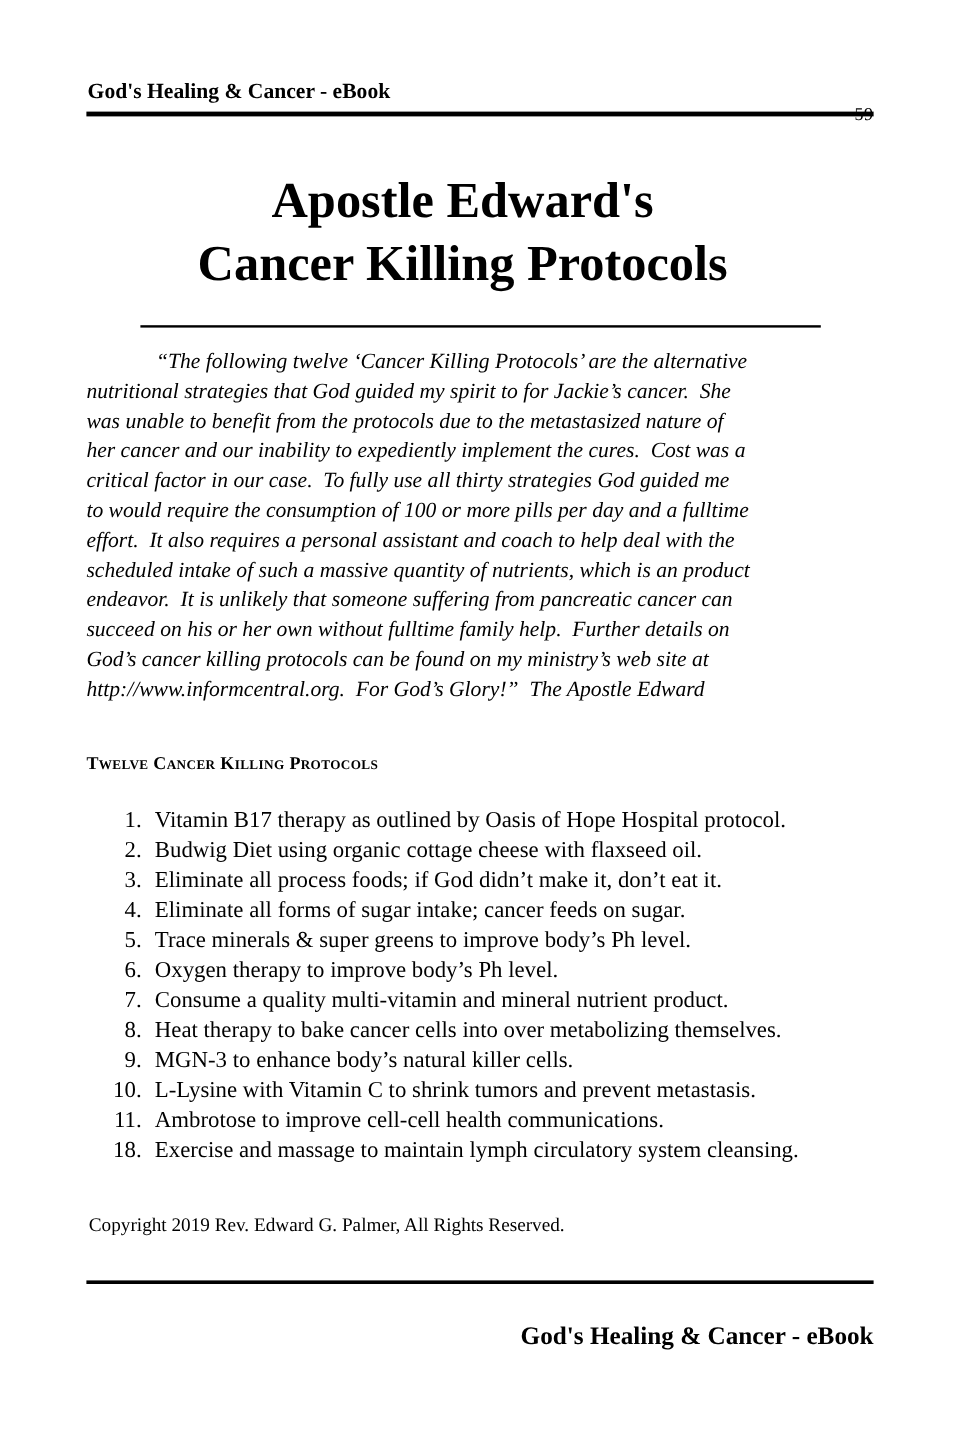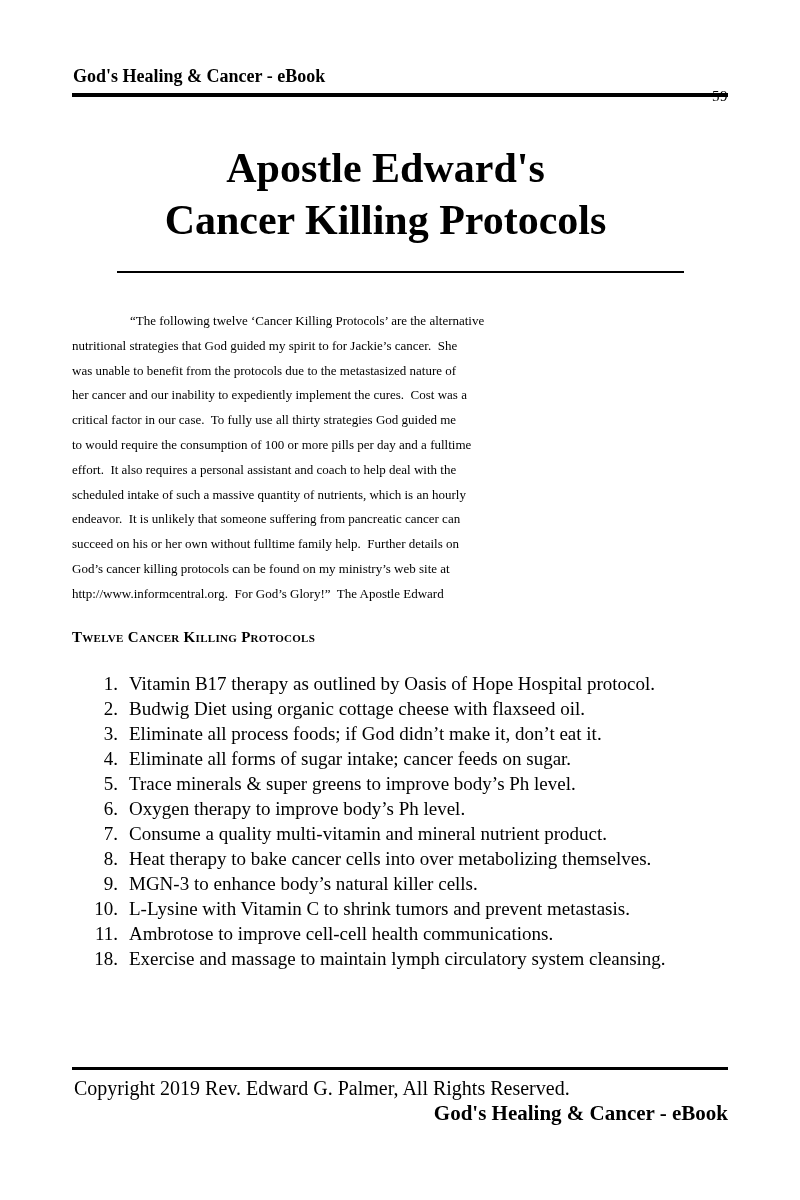--- a/index.html
+++ b/index.html
@@ -52,24 +52,25 @@
   .title-rule {
     position: absolute;
     top: 271px;
     left: 117px;
     width: 567px;
     height: 2px;
     background: #000000;
   }
   .intro {
     position: absolute;
-    top: 309px;
+    top: 289px;
     left: 72px;
     width: 670px;
-    font-size: 13px;
+    font-style: italic;
+    font-size: 18px;
     line-height: 24.8px;
   }
   .intro .line {
     white-space: pre;
   }
   .intro .line.first {
     padding-left: 58px;
   }
   .section-heading {
     position: absolute;
@@ -103,23 +104,23 @@
   .footer-rule {
     position: absolute;
     top: 1067px;
     left: 72px;
     width: 656px;
     height: 3px;
     background: #000000;
   }
   .copyright {
     position: absolute;
-    top: 1077px;
+    top: 1013px;
     left: 74px;
-    font-size: 20px;
+    font-size: 16px;
   }
   .brand {
     position: absolute;
     top: 1101px;
     right: 72px;
     font-size: 21px;
     font-weight: bold;
   }
 </style>
 </head>
@@ -139,21 +140,21 @@
   <div class="title-rule"></div>
 
   <div class="intro">
     <div class="line first">“The following twelve ‘Cancer Killing Protocols’ are the alternative</div>
     <div class="line">nutritional strategies that God guided my spirit to for Jackie’s cancer.  She</div>
     <div class="line">was unable to benefit from the protocols due to the metastasized nature of</div>
     <div class="line">her cancer and our inability to expediently implement the cures.  Cost was a</div>
     <div class="line">critical factor in our case.  To fully use all thirty strategies God guided me</div>
     <div class="line">to would require the consumption of 100 or more pills per day and a fulltime</div>
     <div class="line">effort.  It also requires a personal assistant and coach to help deal with the</div>
-    <div class="line">scheduled intake of such a massive quantity of nutrients, which is an hourly</div>
+    <div class="line">scheduled intake of such a massive quantity of nutrients, which is an product</div>
     <div class="line">endeavor.  It is unlikely that someone suffering from pancreatic cancer can</div>
     <div class="line">succeed on his or her own without fulltime family help.  Further details on</div>
     <div class="line">God’s cancer killing protocols can be found on my ministry’s web site at</div>
     <div class="line">http://www.informcentral.org.  For God’s Glory!”  The Apostle Edward</div>
   </div>
 
   <div class="section-heading">Twelve Cancer Killing Protocols</div>
 
   <div class="protocol-list">
     <div class="protocol-item">

